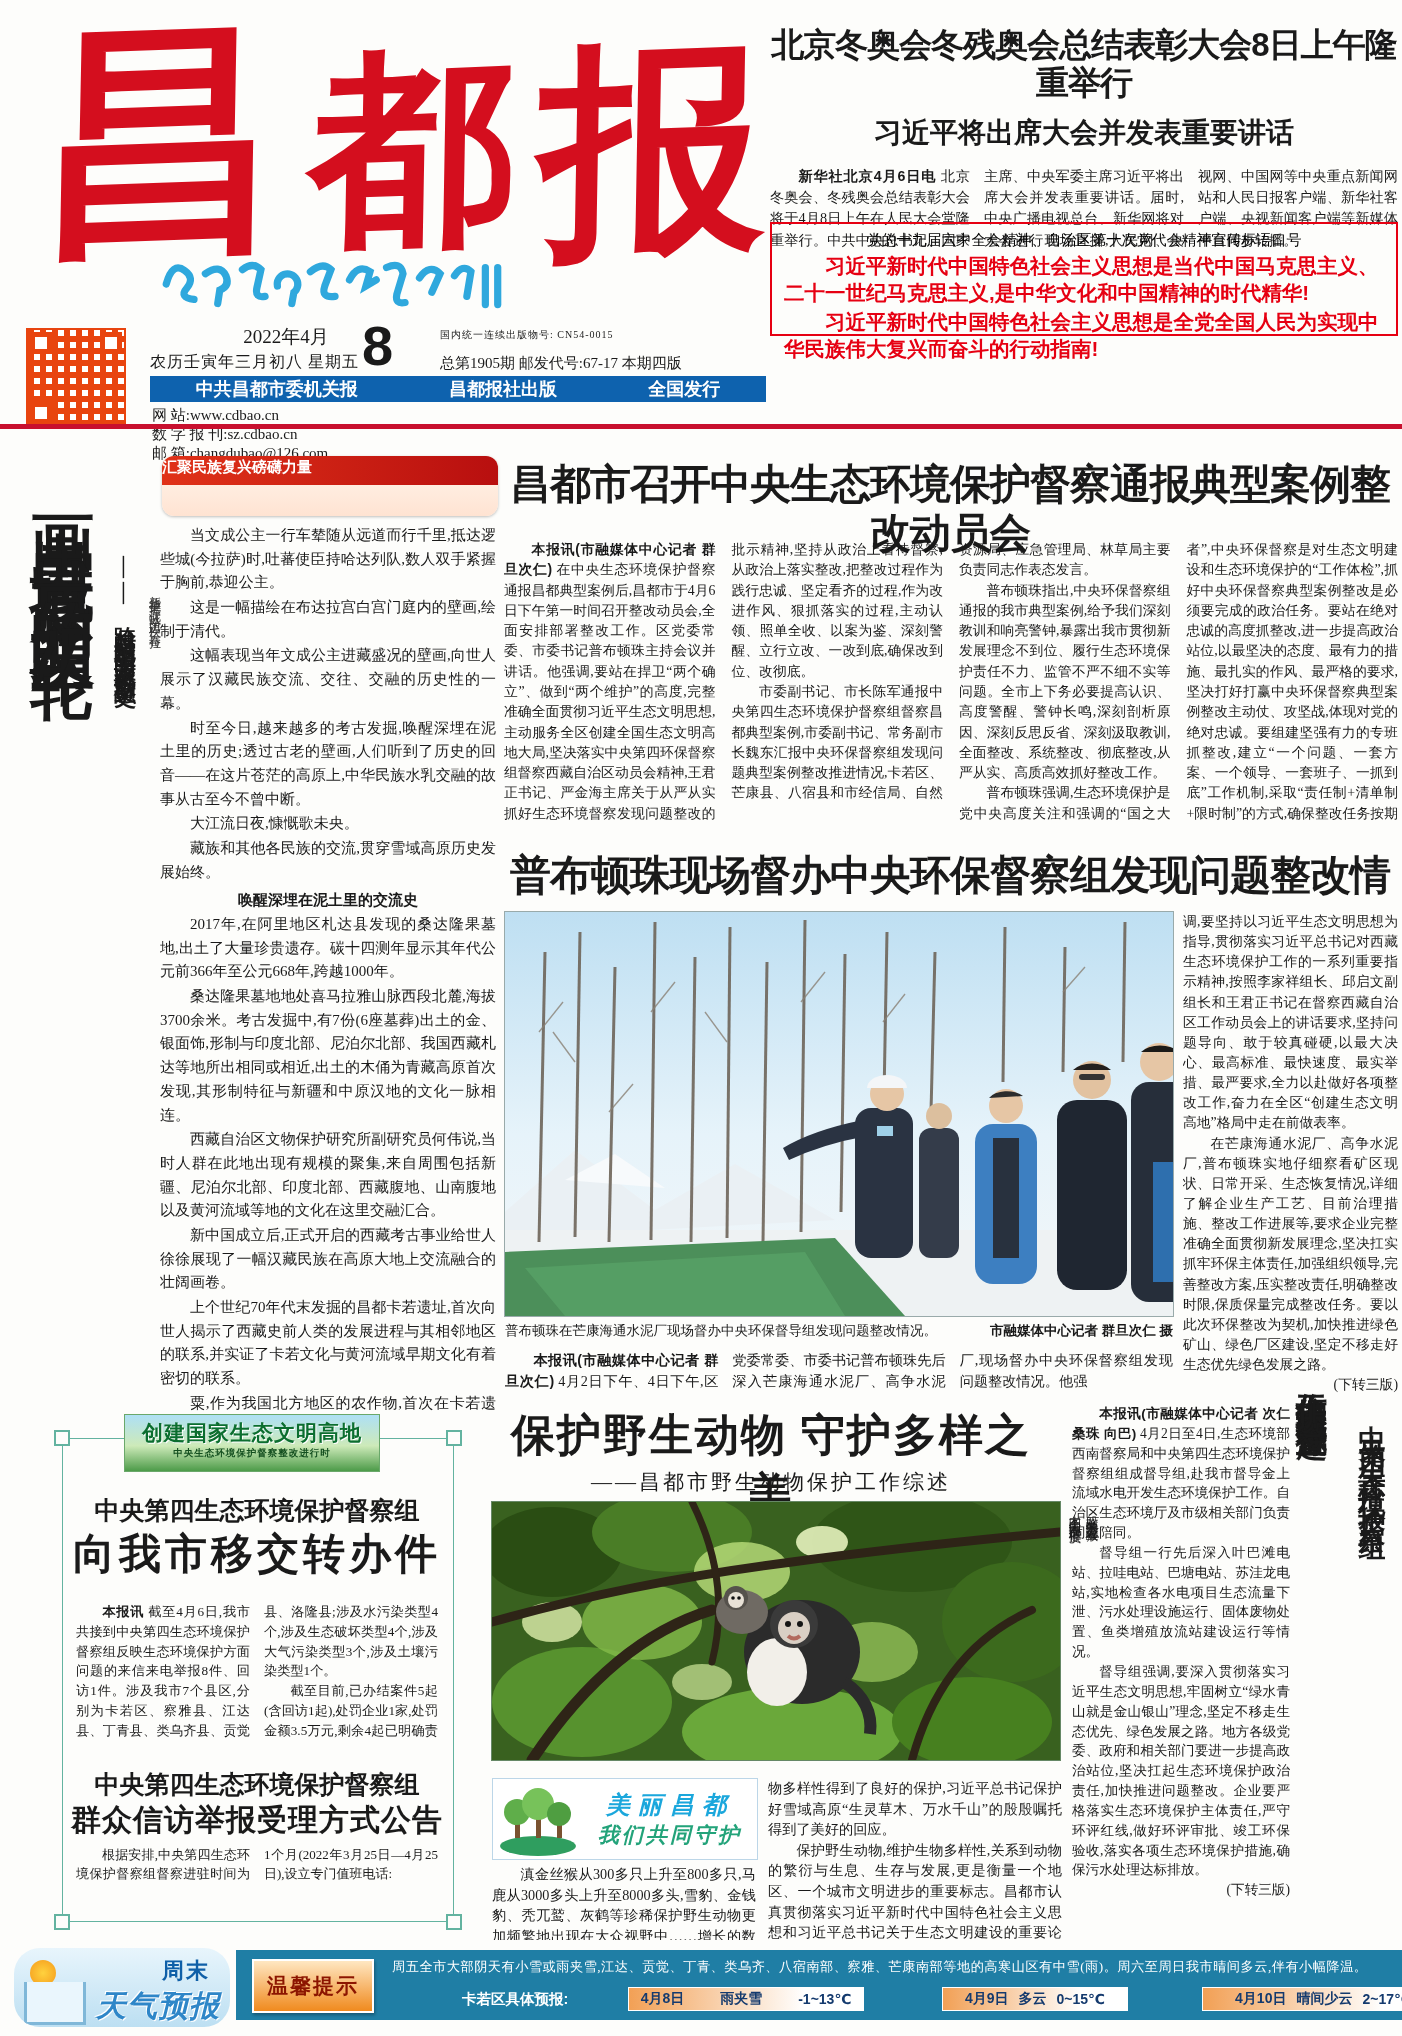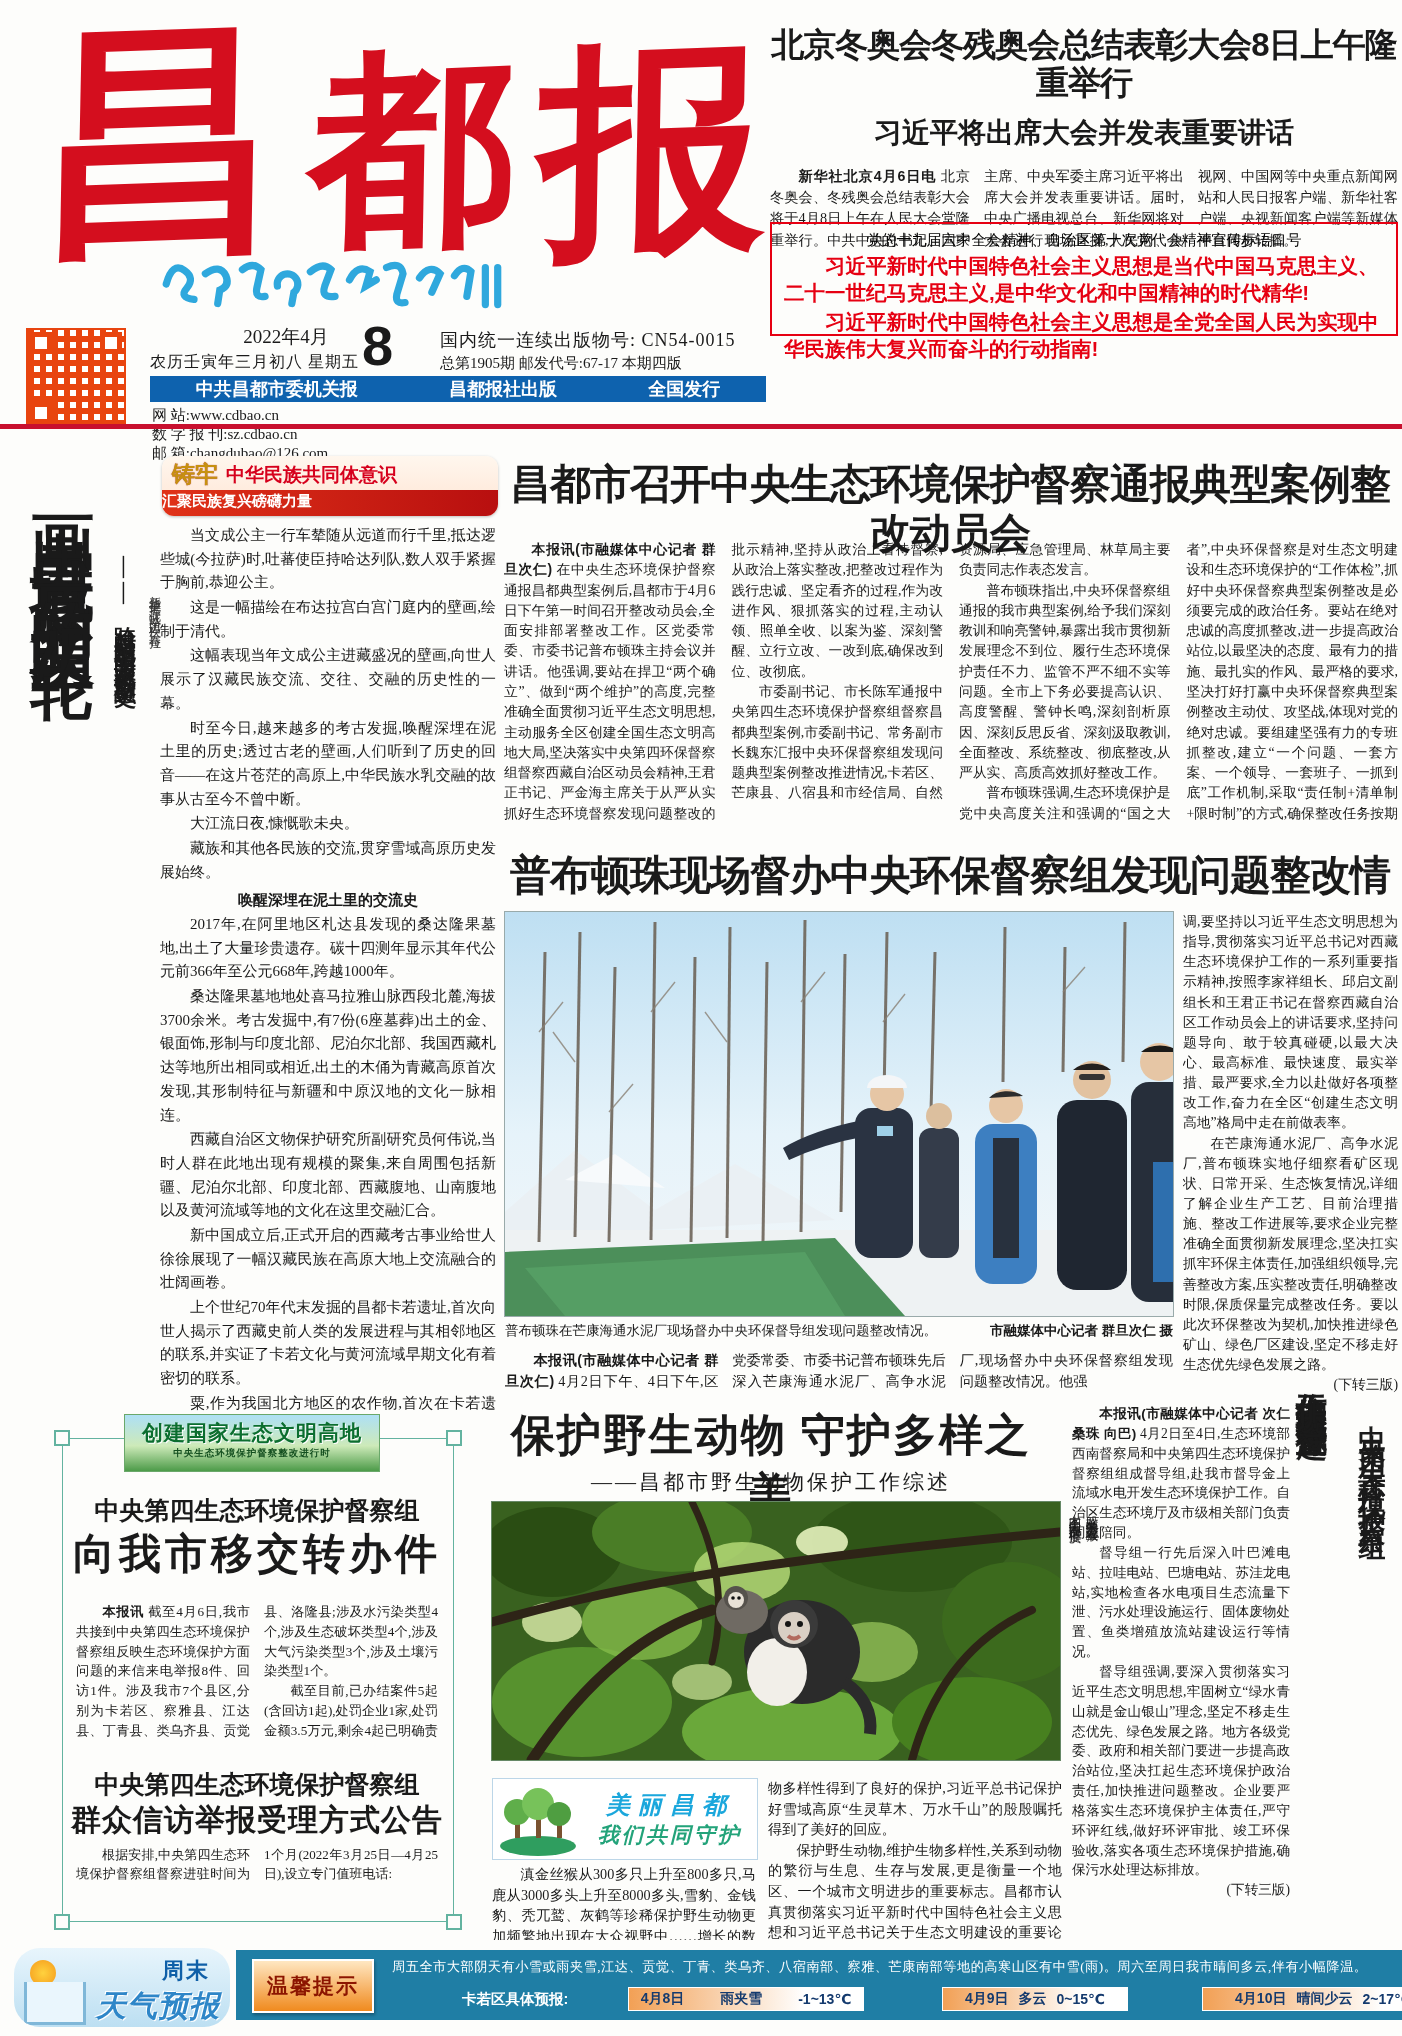--- a/index.html
+++ b/index.html
@@ -18,21 +18,21 @@
   .mt1{font-size:248px;} .mt2{font-size:206px;margin-bottom:10px;} .mt3{font-size:226px;}
   #tibetan{left:158px;top:252px;width:350px;height:64px;}
   #qr{left:28px;top:330px;width:96px;height:96px;background:
       repeating-linear-gradient(0deg,#e8440f 0 6px,rgba(255,255,255,0) 6px 12px),
       repeating-linear-gradient(90deg,#e8440f 0 6px,#fff 6px 12px);outline:2px solid #e8440f;}
   .finder{position:absolute;width:22px;height:22px;border:5px solid #e8440f;background:#fff;box-sizing:border-box;}
   .f1{left:2px;top:2px;} .f2{right:2px;top:2px;} .f3{left:2px;bottom:2px;}
   #pub-date1{left:196px;top:324px;width:180px;text-align:center;font-size:19px;}
   #pub-date2{left:150px;top:352px;width:236px;font-size:16px;letter-spacing:1px;}
   #pub-issue{left:362px;top:318px;font-size:56px;font-weight:900;line-height:1;}
-  #pub-sn1{left:440px;top:328px;font-size:18px;letter-spacing:1px;}
+  #pub-sn1{left:440px;top:328px;font-size:10px;letter-spacing:1px;}
   #pub-sn2{left:440px;top:354px;font-size:15px;}
   #org-bar{left:150px;top:376px;width:616px;height:26px;background:#0e62ae;color:#fff;
            display:flex;align-items:center;justify-content:space-around;font-size:18px;font-weight:bold;}
   #contact-line{left:152px;top:406px;width:614px;display:flex;justify-content:space-between;font-size:15px;flex-direction:column;}
   #red-rule{left:0;top:424px;width:1402px;height:5px;background:#c8102e;}
 
   
   #top-news{left:770px;top:26px;width:628px;}
   #tn-headline{font-size:33px;font-weight:900;text-align:center;letter-spacing:-1px;line-height:1.15;}
   #tn-sub{font-size:28px;font-weight:900;text-align:center;margin-top:12px;}
@@ -197,24 +197,20 @@
     <div class="hei" id="slogan-title">党的十九届六中全会精神、自治区第十次党代会精神宣传标语口号</div>
     <p class="slogan-line hei">习近平新时代中国特色社会主义思想是当代中国马克思主义、二十一世纪马克思主义,是中华文化和中国精神的时代精华!</p>
     <p class="slogan-line hei">习近平新时代中国特色社会主义思想是全党全国人民为实现中华民族伟大复兴而奋斗的行动指南!</p>
   </div>
 
   <div class="abs vtext hei" id="lf-headline">画出雪域高原的文明年轮</div>
   <div class="abs vtext" id="lf-subtitle">——跨越时空的中华文明汉藏民族交融史</div>
   <div class="abs vtext" id="lf-byline">新华社记者 沈虹冰 边巴次仁 春拉</div>
 
   <div class="abs hei" id="zl-banner">
-    <div id="zl-top">
-      <span id="zl-seal">铸牢</span>
-      <span id="zl-line1">中华民族共同体意识</span>
-    </div>
     <div id="zl-bottom">汇聚民族复兴磅礴力量</div>
   </div>
 
   <div class="abs jc" id="lf-body">
     <p class="ind">当文成公主一行车辇随从远道而行千里,抵达逻些城(今拉萨)时,吐蕃使臣持哈达列队,数人双手紧握于胸前,恭迎公主。</p>
     <p class="ind">这是一幅描绘在布达拉宫白宫门庭内的壁画,绘制于清代。</p>
     <p class="ind">这幅表现当年文成公主进藏盛况的壁画,向世人展示了汉藏民族交流、交往、交融的历史性的一幕。</p>
     <p class="ind">时至今日,越来越多的考古发掘,唤醒深埋在泥土里的历史;透过古老的壁画,人们听到了历史的回音——在这片苍茫的高原上,中华民族水乳交融的故事从古至今不曾中断。</p>
     <p class="ind">大江流日夜,慷慨歌未央。</p>
     <p class="ind">藏族和其他各民族的交流,贯穿雪域高原历史发展始终。</p>

